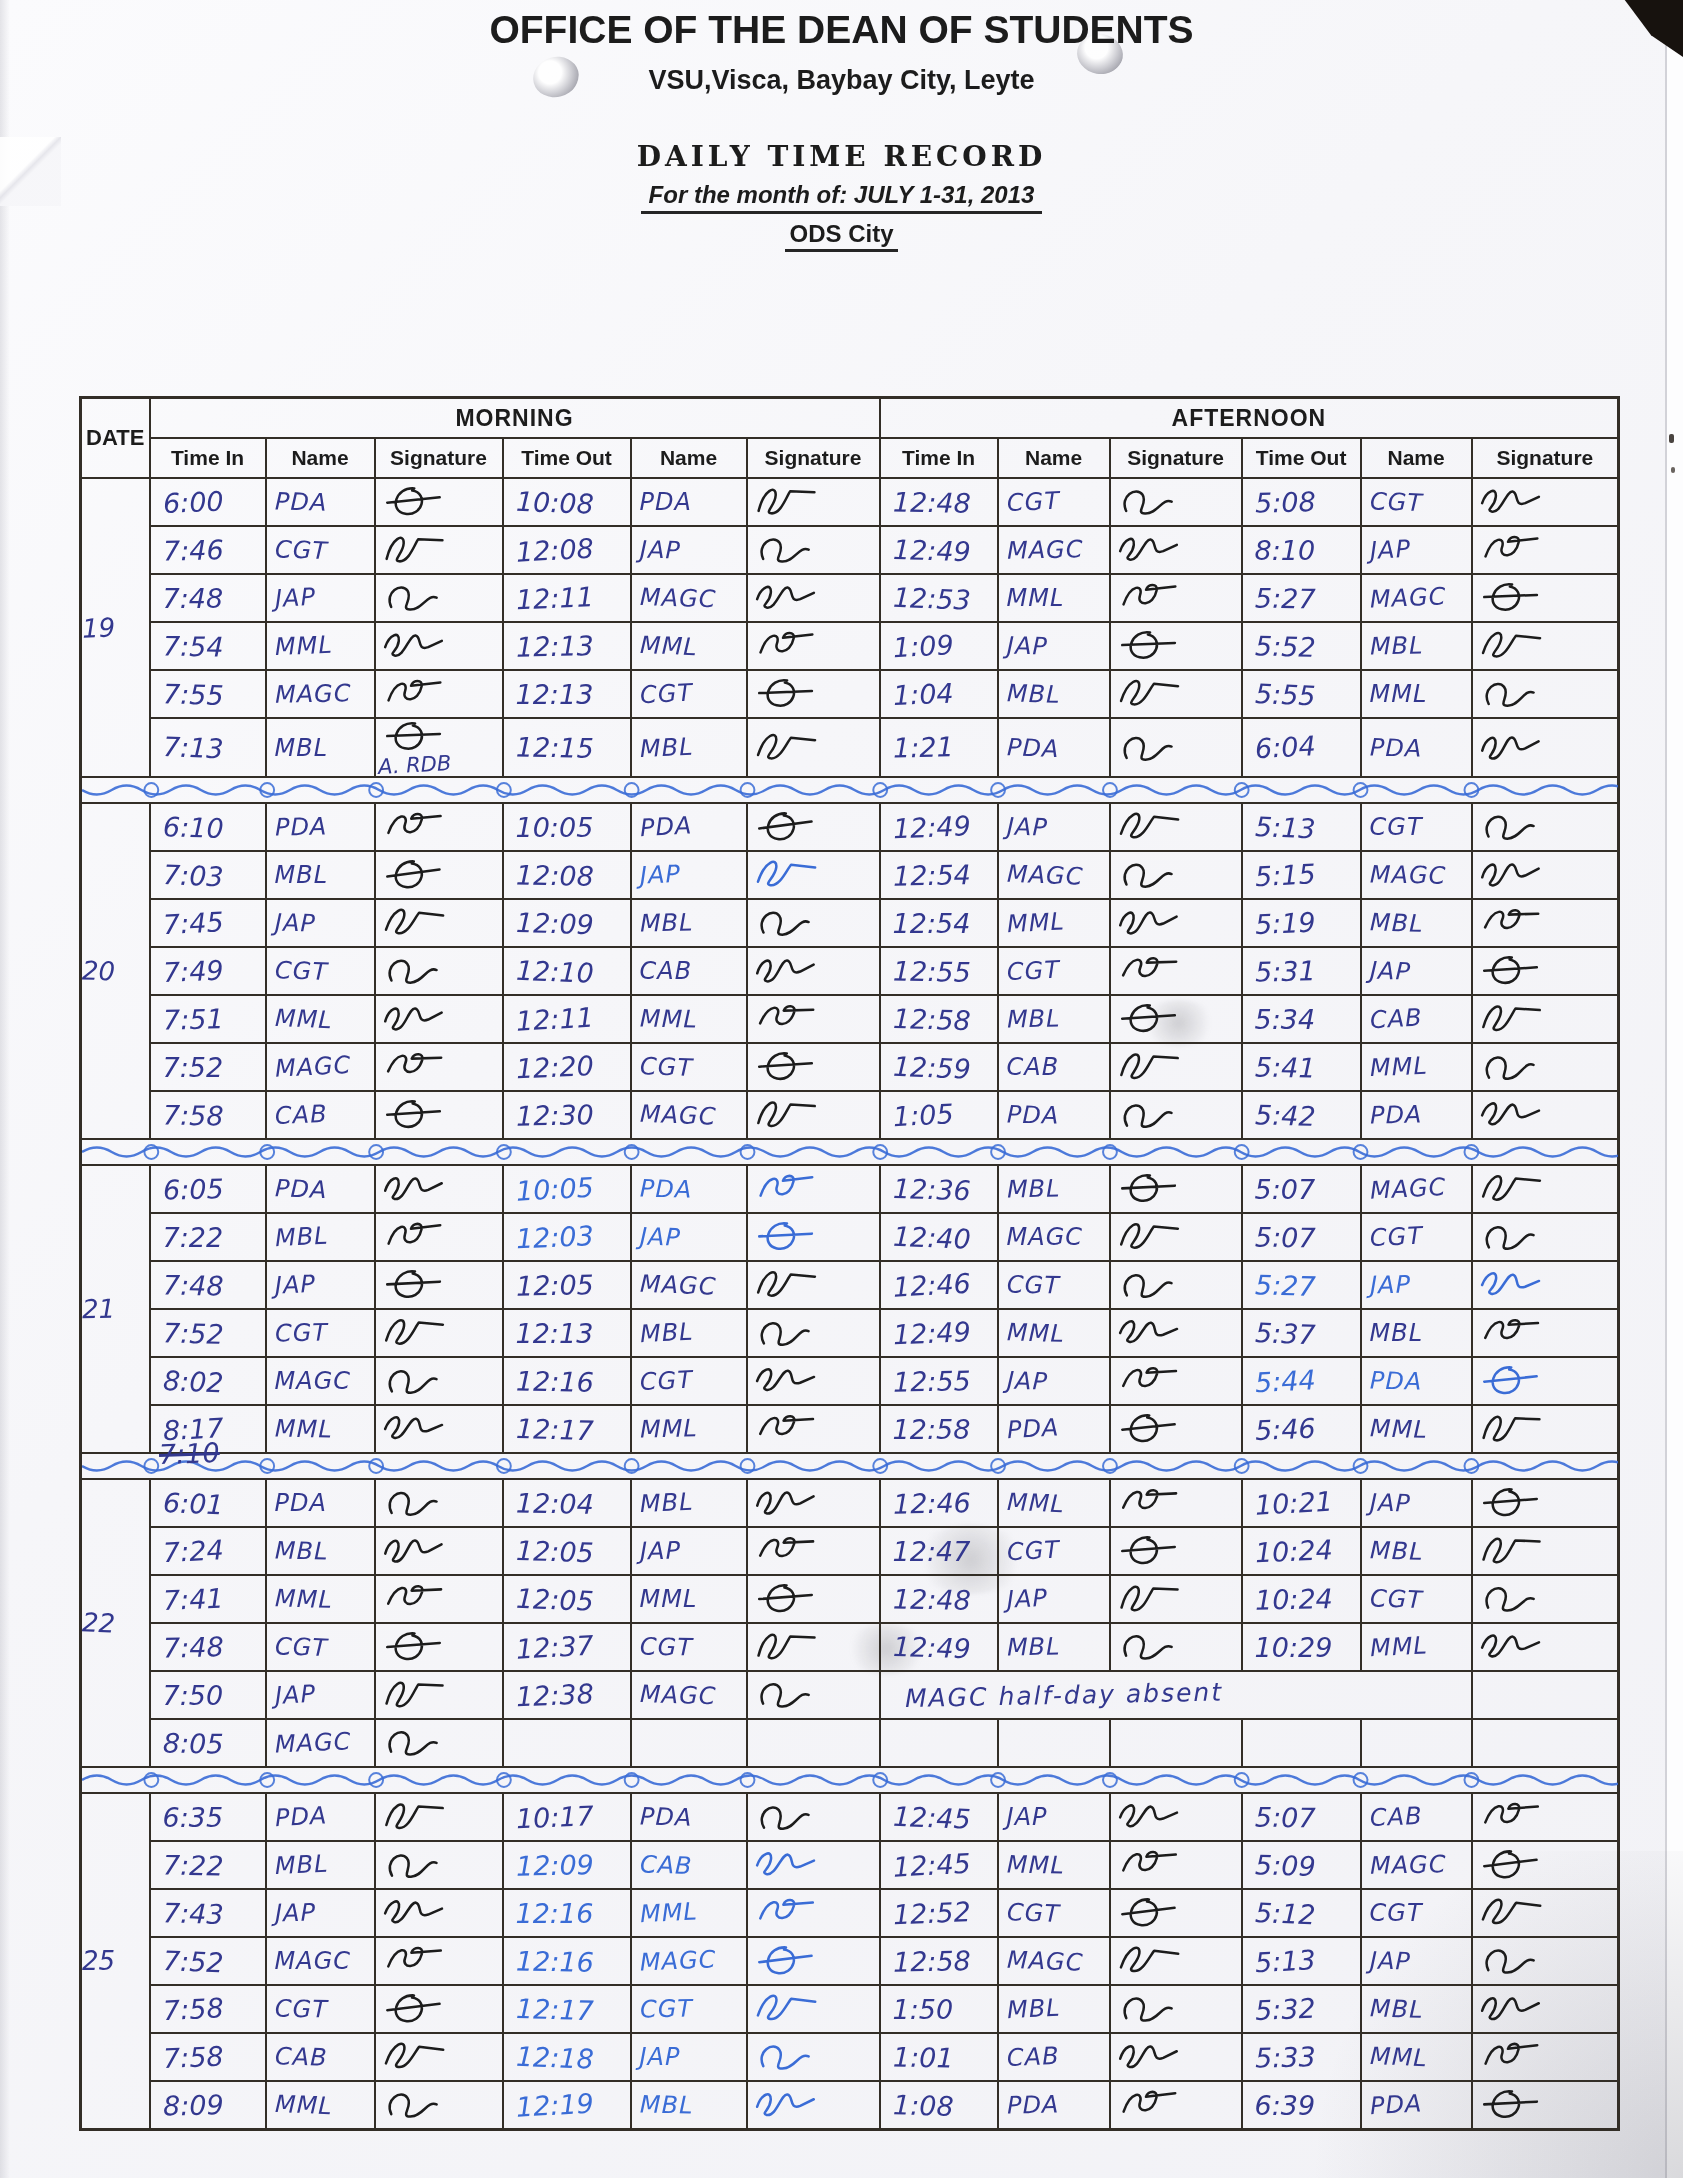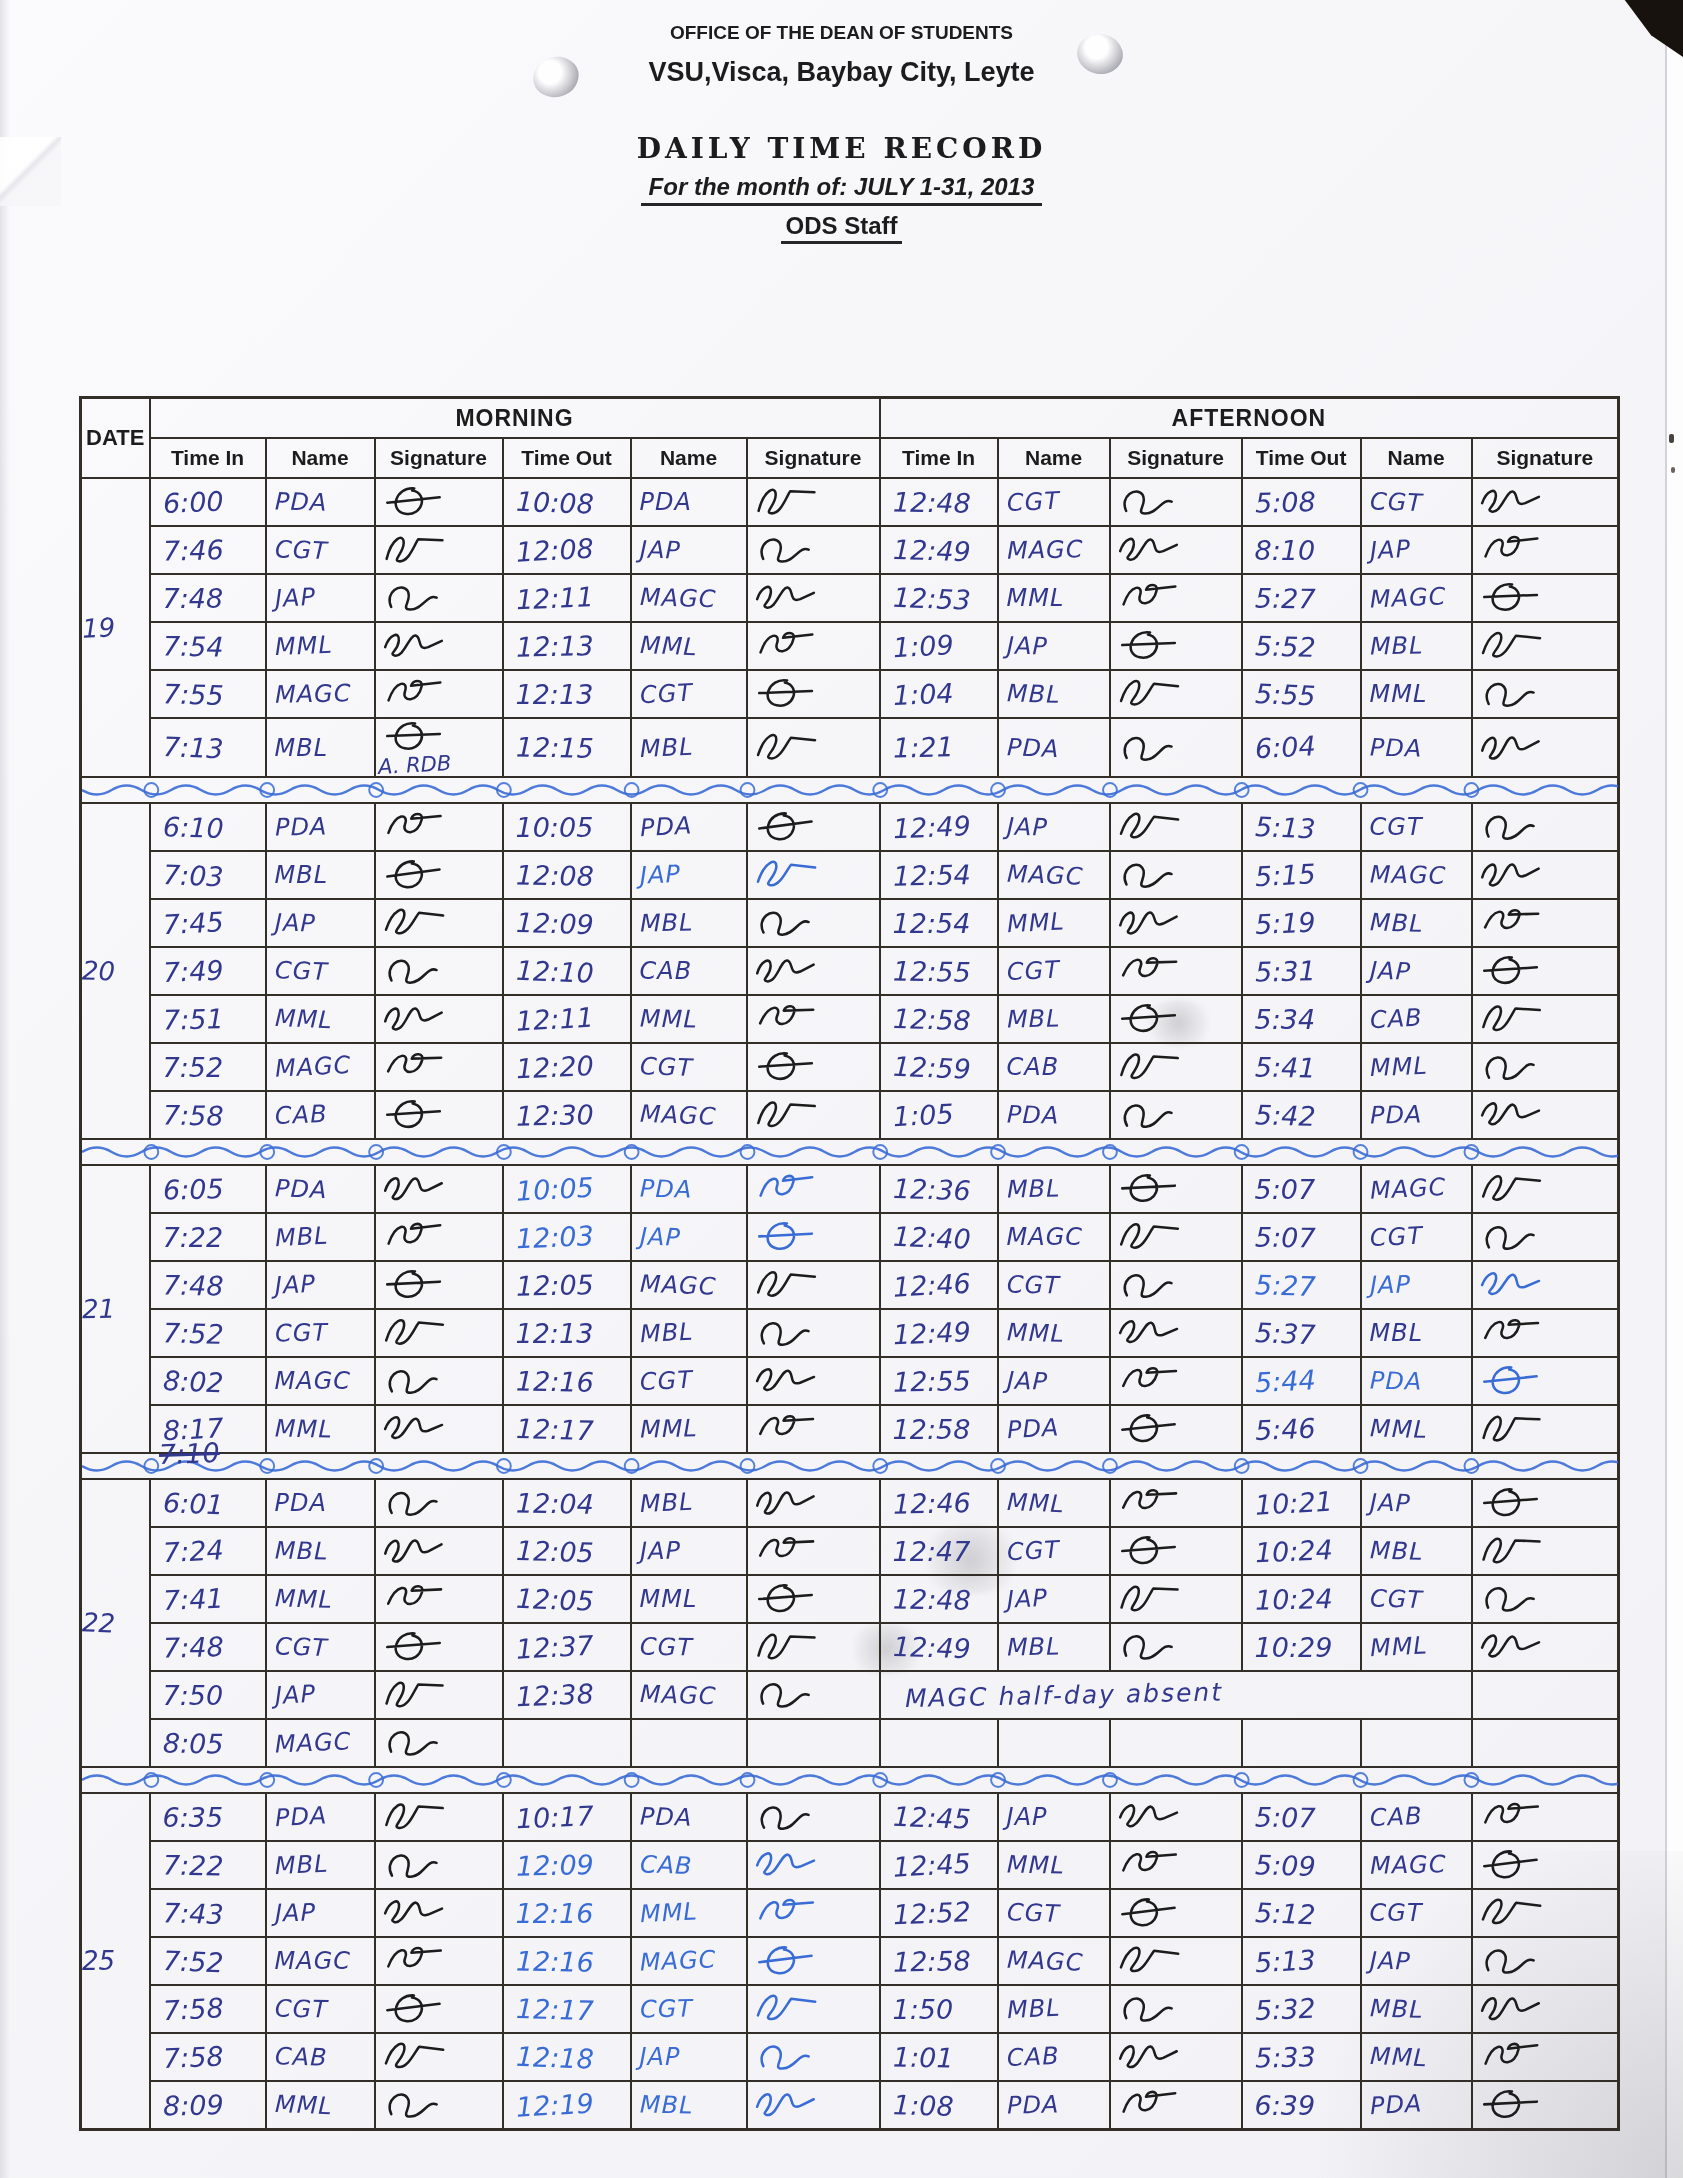--- a/index.html
+++ b/index.html
@@ -20,21 +20,21 @@
   .punch.p2{left:1077px;top:34px;transform:rotate(10deg);}
   .fold{position:absolute;left:-8px;top:137px;width:69px;height:69px;
         background:linear-gradient(135deg,#ffffff 45%,#e4e4ea 50%,#f6f6f9 55%);opacity:.9;}
   .shadow-br{position:absolute;right:0;bottom:0;width:416px;height:327px;
         background:radial-gradient(circle at 100% 100%, rgba(90,90,100,.22), rgba(90,90,100,0) 70%);}
   .left-shade{position:absolute;left:0;top:0;width:10px;height:2178px;background:linear-gradient(90deg,rgba(120,120,135,.18),rgba(120,120,135,0));}
   .smudge{position:absolute;background:radial-gradient(circle,rgba(110,110,115,.28),rgba(110,110,115,0) 70%);border-radius:50%;filter:blur(2px);}
   
   .hdr{position:absolute;left:0;top:0;width:1683px;text-align:center;}
   .hdr .l1{margin-top:95px;font-size:27px;font-weight:bold;letter-spacing:0.5px;}
-  .hdr .l2{margin-top:22px;font-size:19px;font-weight:bold;}
+  .hdr .l2{margin-top:8px;font-size:39px;font-weight:bold;}
   .hdr .l3{margin-top:13px;font-size:27px;font-weight:bold;}
   .hdr .title{margin-top:44px;font-size:28px;font-weight:bold;letter-spacing:4px;
               font-family:"DejaVu Serif","Liberation Serif",serif;}
   .hdr .sub{margin-top:8px;font-size:24px;font-weight:bold;font-style:italic;
             display:inline-block;border-bottom:3px solid #262626;padding:0 8px 2px;}
   .hdr .staff{margin-top:6px;font-size:24px;font-weight:bold;
             display:inline-block;border-bottom:3px solid #262626;padding:0 4px 1px;}
   .hdr div{display:block;}
   .hdr .subwrap,.hdr .staffwrap{display:block;}
   
@@ -81,21 +81,21 @@
   <div class="shadow-br"></div>
   <div class="smudge" style="left:911px;top:1525px;width:119px;height:69px;"></div>
   <div class="smudge" style="left:842px;top:1624px;width:89px;height:50px;"></div>
   <div class="smudge" style="left:1139px;top:1000px;width:79px;height:46px;"></div>
 
   <div class="hdr">
     <div class="l2">OFFICE OF THE DEAN OF STUDENTS</div>
     <div class="l3">VSU,Visca, Baybay City, Leyte</div>
     <div class="title">DAILY TIME RECORD</div>
     <div class="subwrap"><span class="sub">For the month of:  JULY 1-31, 2013</span></div>
-    <div class="staffwrap"><span class="staff">ODS Staff</span></div>
+    <div class="staffwrap"><span class="staff">ODS City</span></div>
   </div>
 
   <table class="dtr" id="dtr">
     <colgroup>
       <col style="width:69px">
         <col style="width:116px">
         <col style="width:109px">
         <col style="width:128px">
       <col style="width:128px">
         <col style="width:116px">

